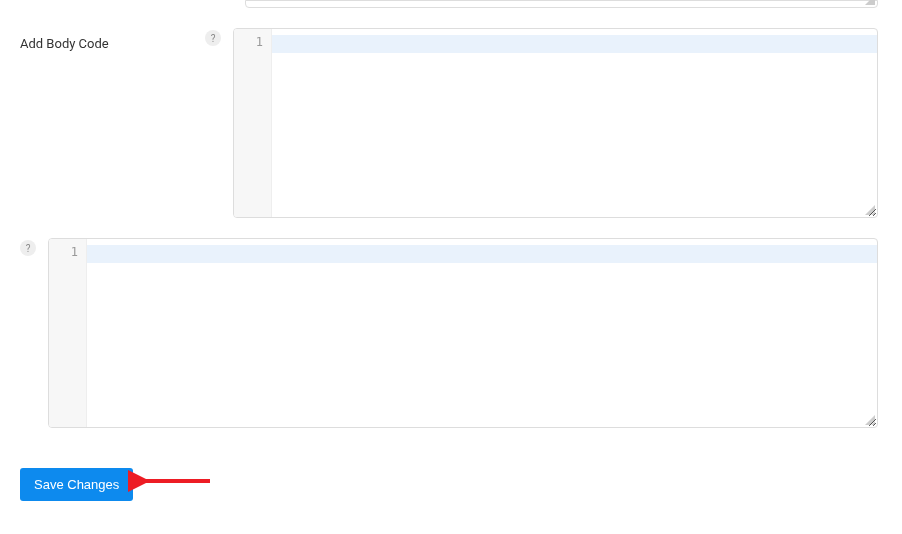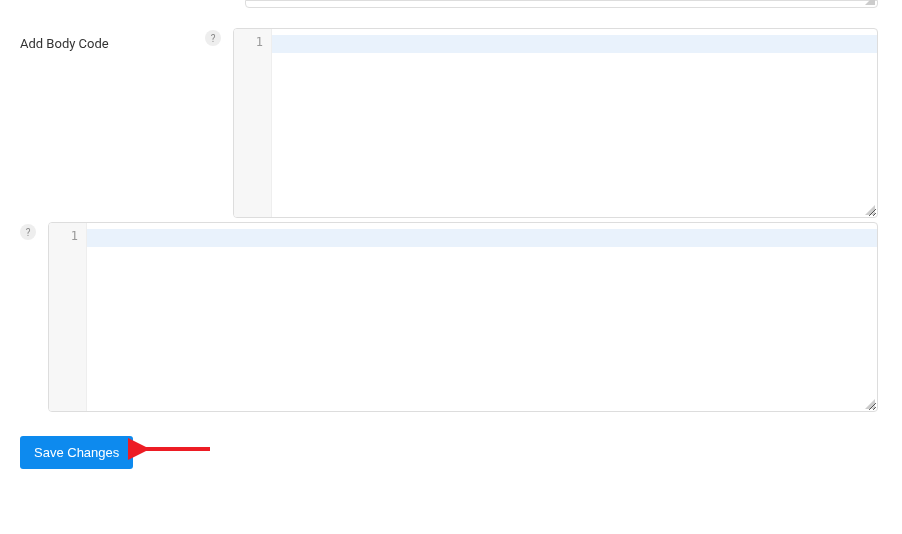--- a/index.html
+++ b/index.html
@@ -11,21 +11,21 @@
       font-family: -apple-system, BlinkMacSystemFont, "Segoe UI", Roboto, Arial, sans-serif;
       font-size: 13px;
       color: #333;
       background: #fff;
       padding: 0;
       width: 902px;
     }
     .form-row {
       display: flex;
       align-items: flex-start;
-      margin-bottom: 4px;
+      margin-bottom: 20px;
       padding-left: 20px;
     }
     .form-label-col {
       width: 185px;
       display: flex;
       align-items: flex-start;
       padding-top: 8px;
     }
     .form-label {
       color: #333;

